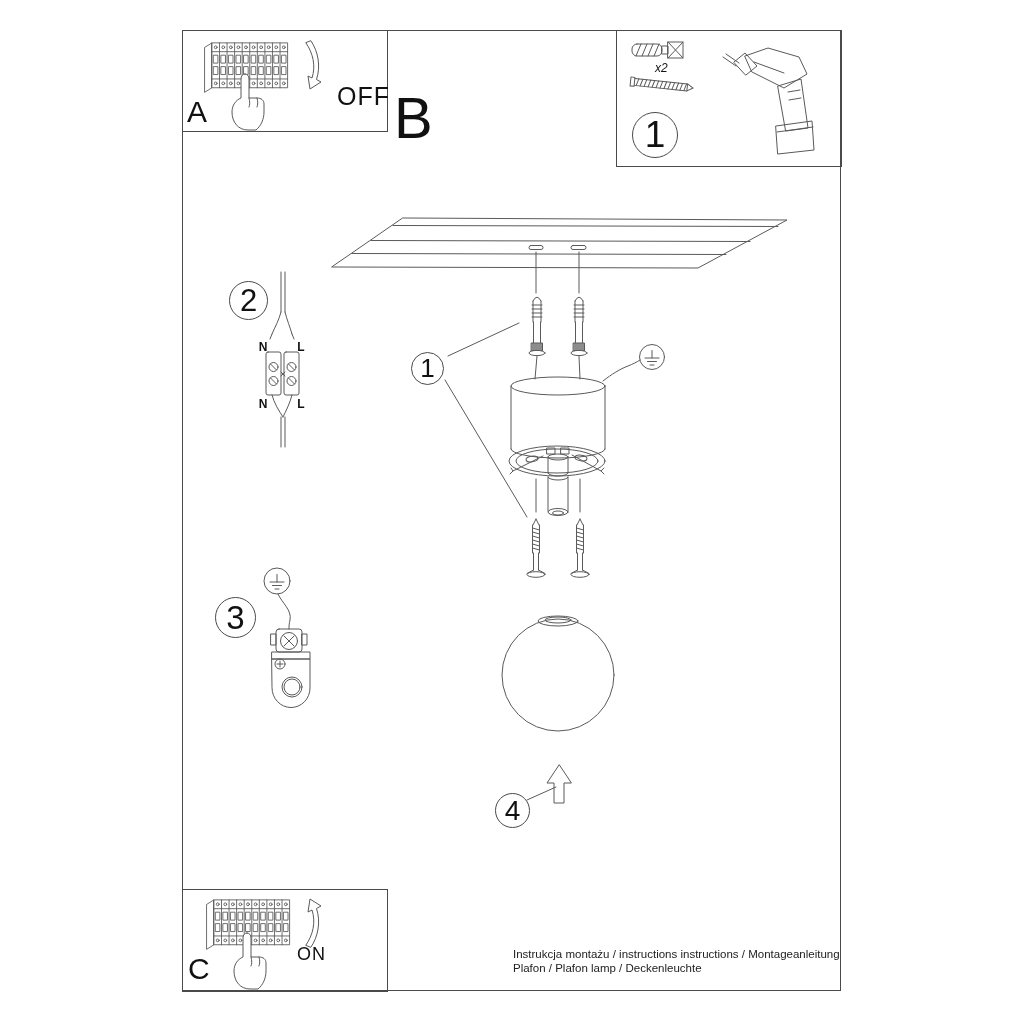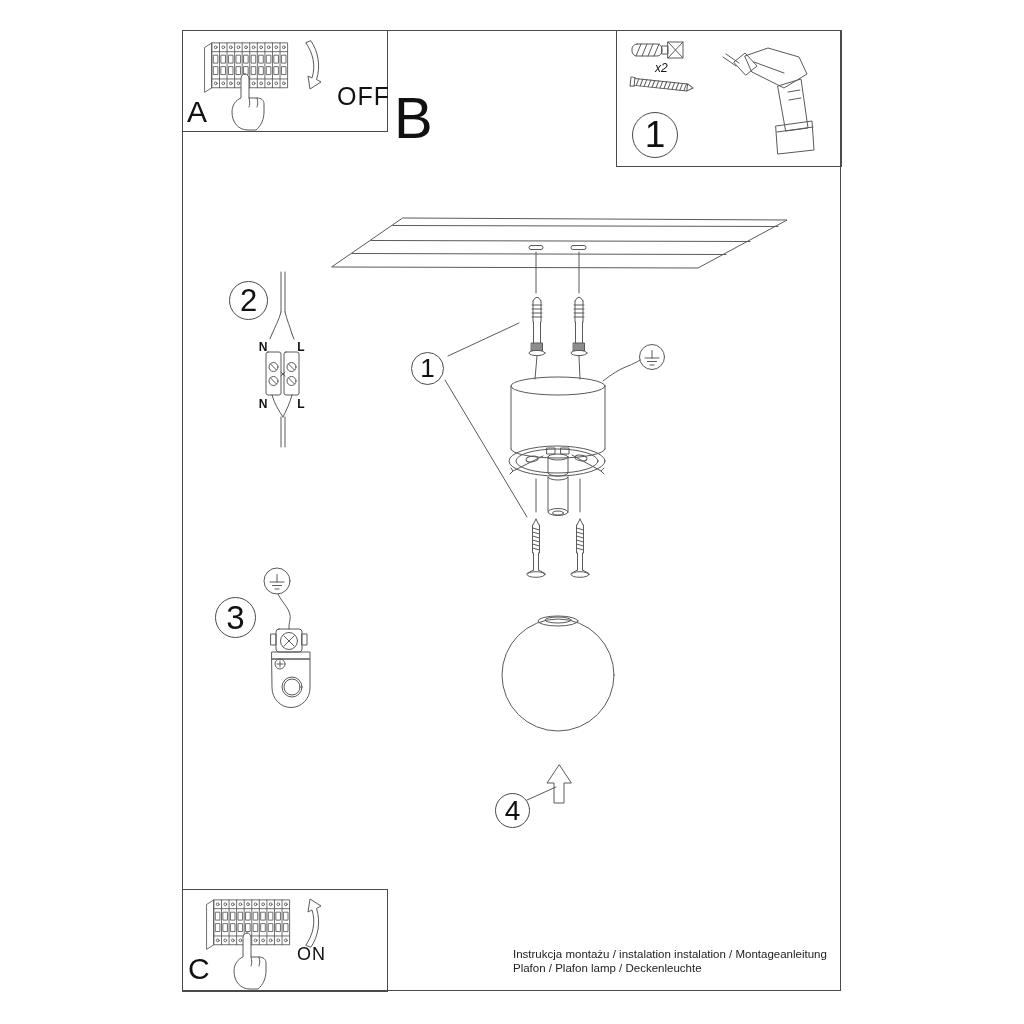--- a/index.html
+++ b/index.html
@@ -314,17 +314,17 @@
   <div class="abs letter-c">C</div>
   <div class="abs on-label">ON</div>
   <div class="abs x2-label">x2</div>
 
   <div class="nl nl-tn">N</div>
   <div class="nl nl-tl">L</div>
   <div class="nl nl-bn">N</div>
   <div class="nl nl-bl">L</div>
 
   <div class="abs footer">
-    <div>Instrukcja montażu / instalation instalation / Montageanleitung</div>
+    <div>Instrukcja montażu / instructions instructions / Montageanleitung</div>
     <div>Plafon / Plafon lamp / Deckenleuchte</div>
   </div>
 
 </div>
 
 </body></html>

